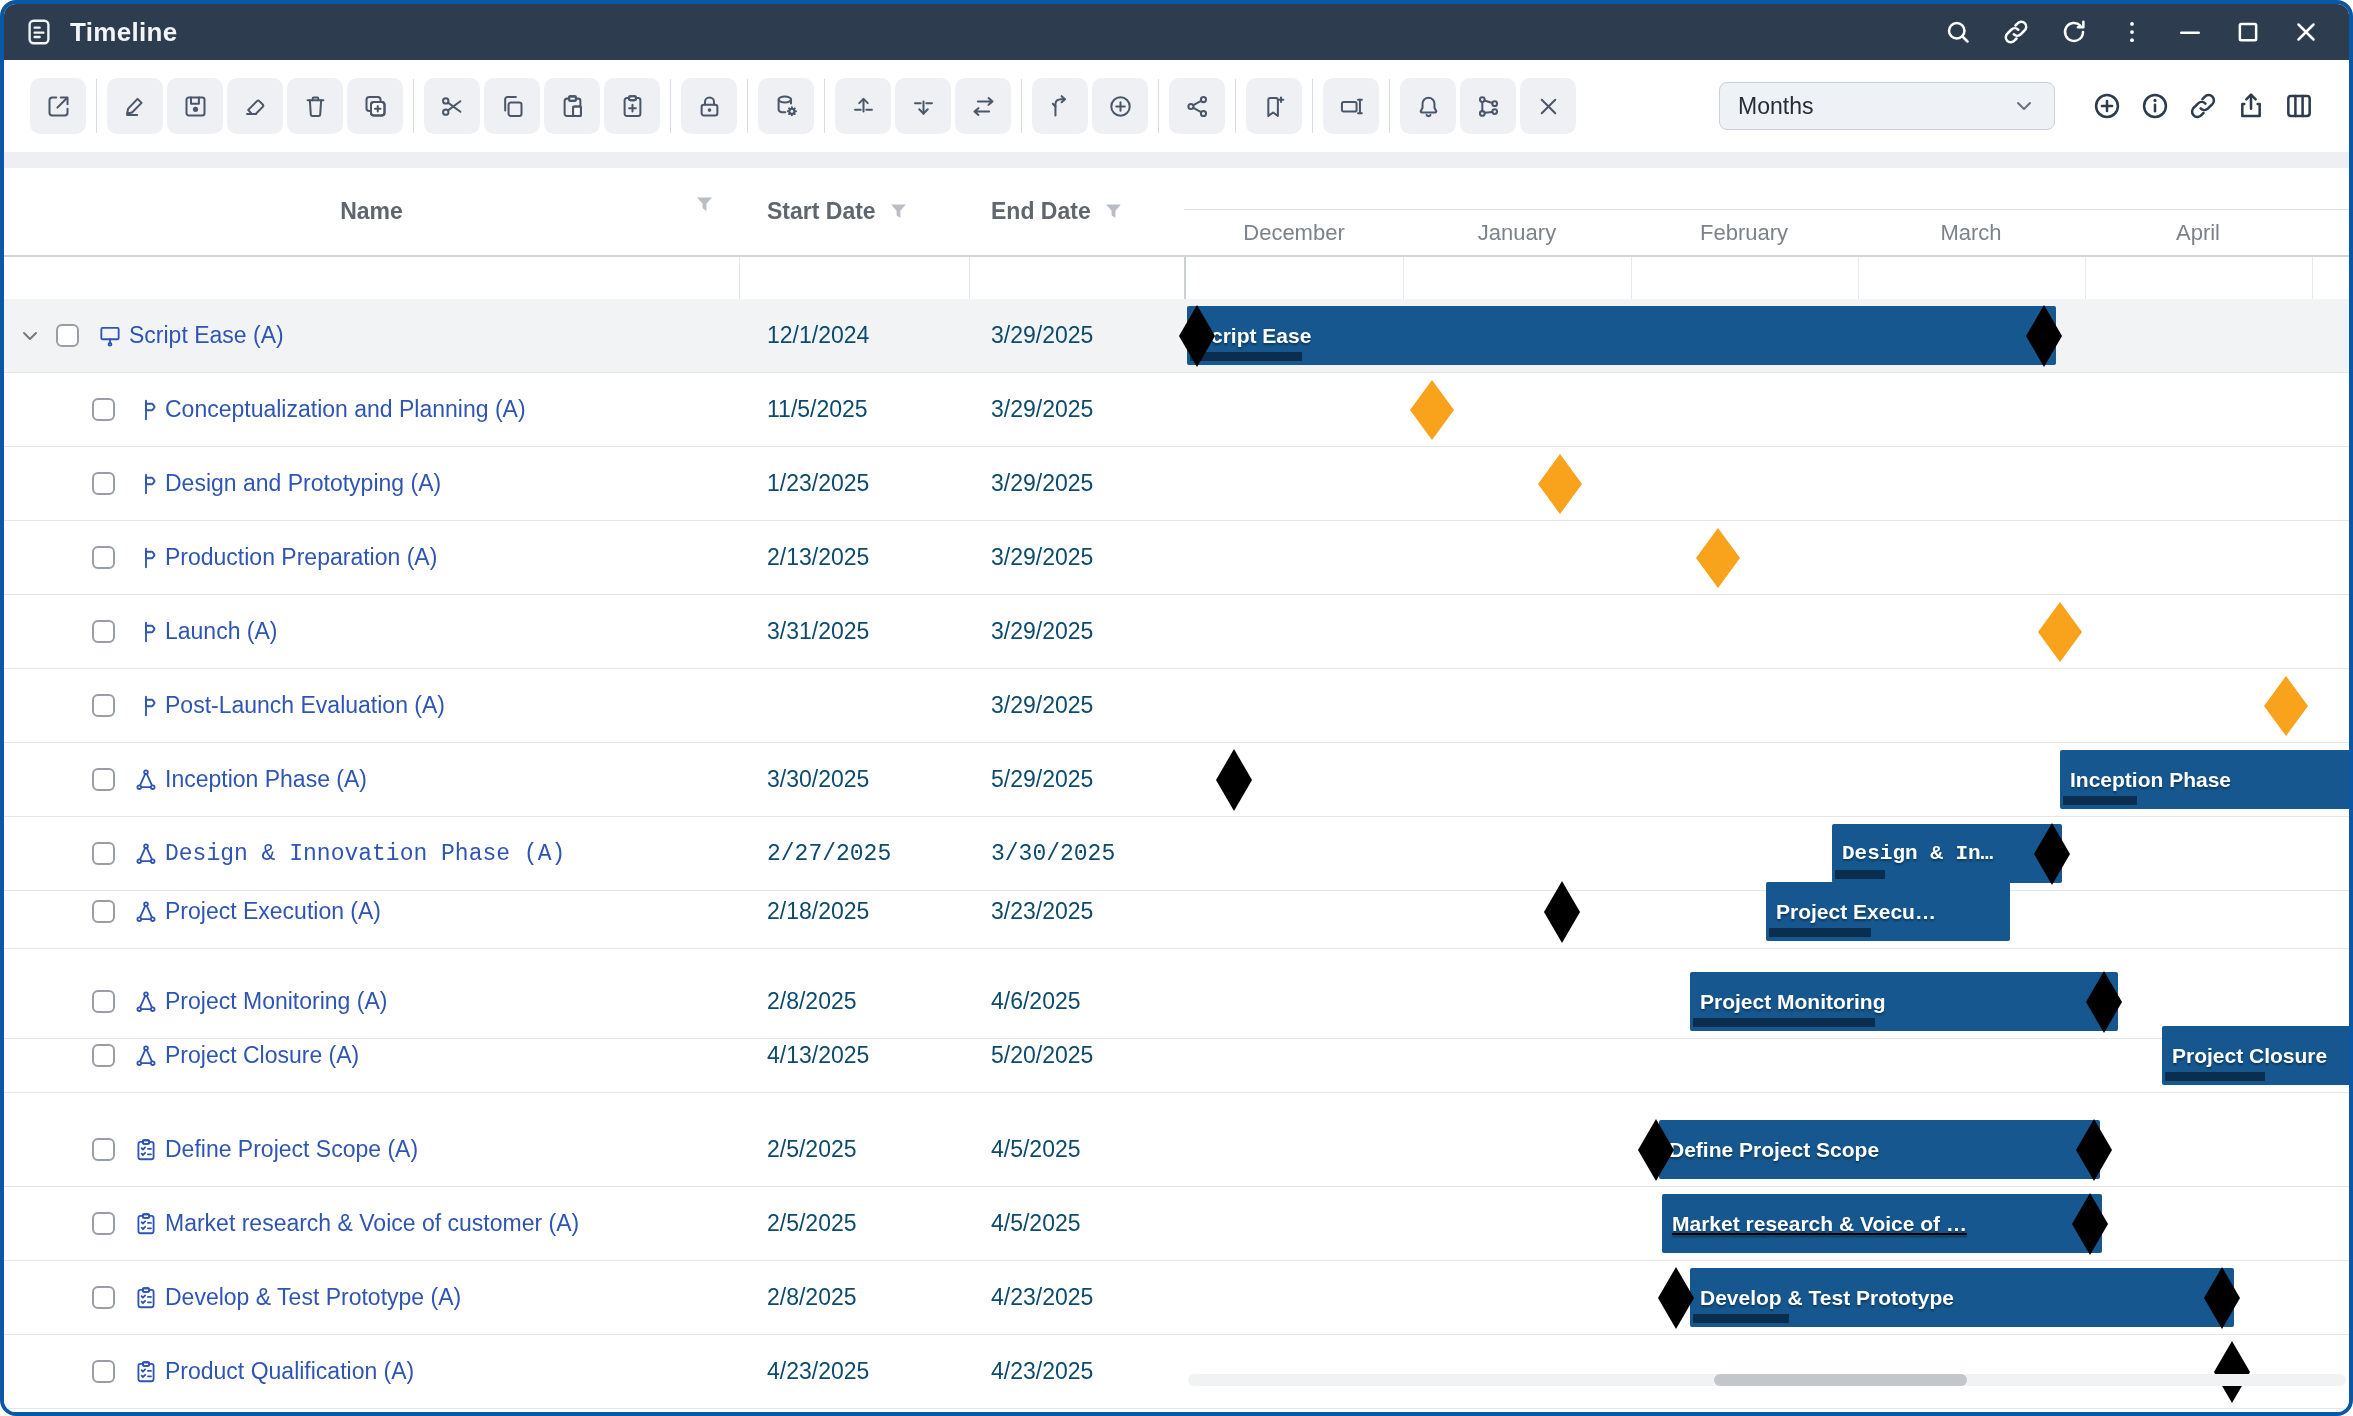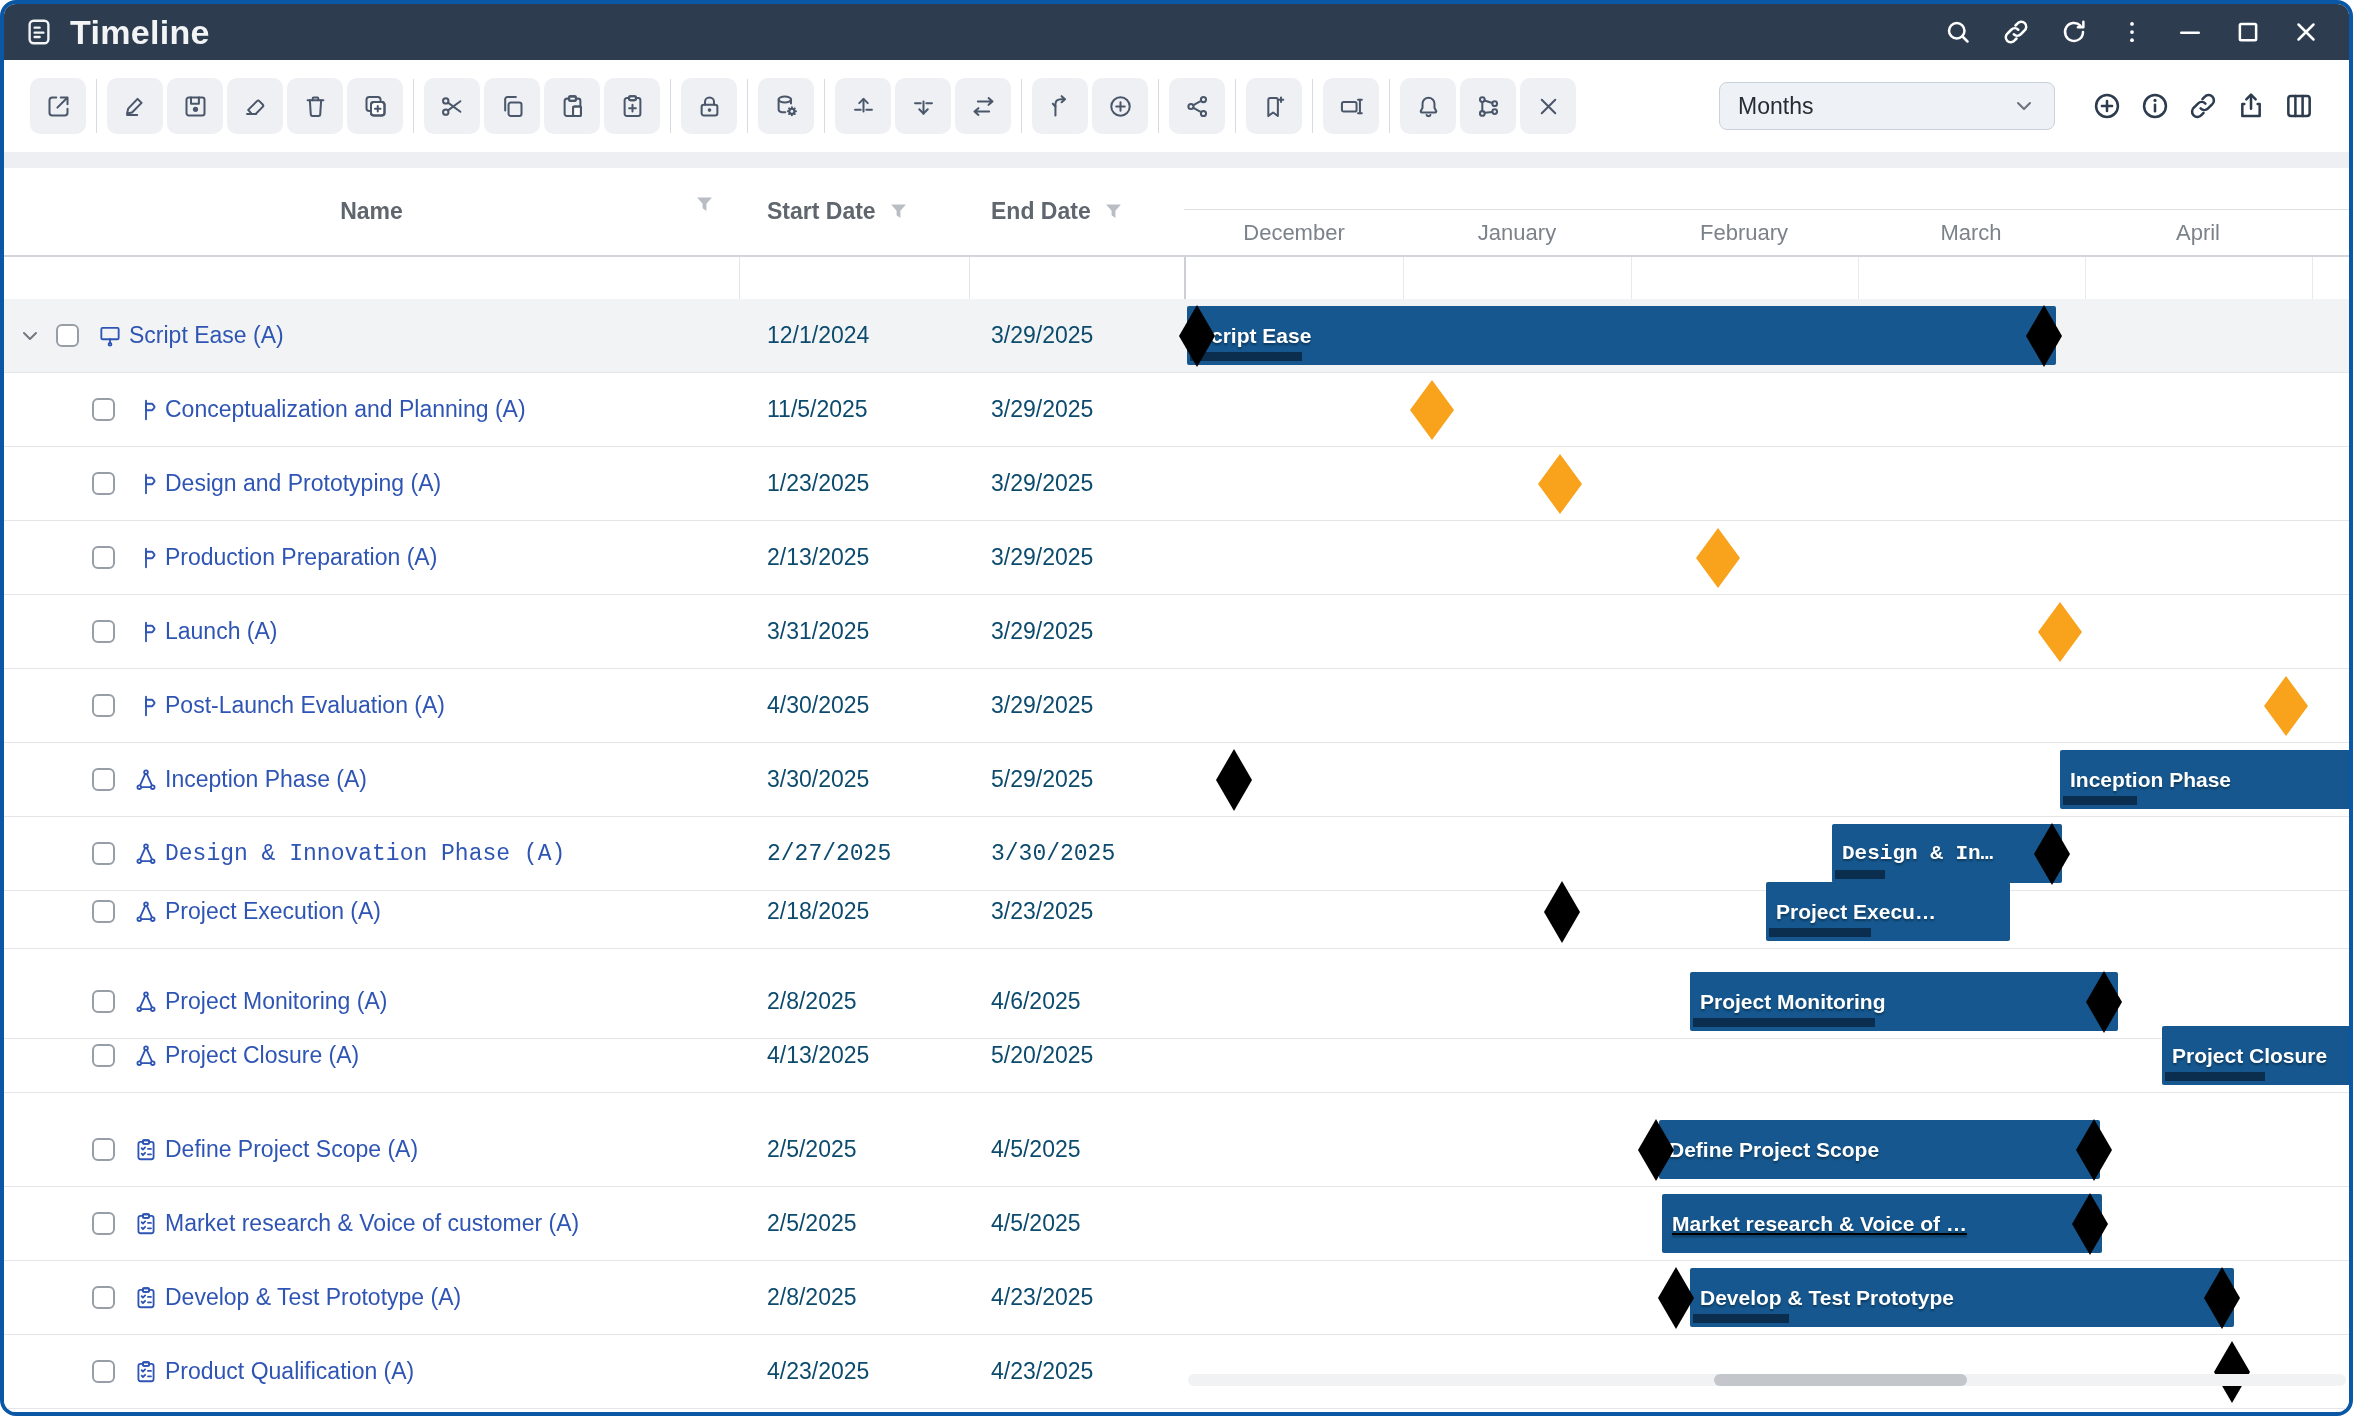--- a/index.html
+++ b/index.html
@@ -2,21 +2,21 @@
 <html style="--accent: #0a57a5; --tbbg: #2d3c4e; --bar: #15578e; --prog: #0b2e4e; --morange: #f9a21c; --mblack: #000000; --link: #2f55b4;"><head>
 <meta charset="utf-8">
 <style>
   html,body{margin:0;padding:0;}
   body{width:2353px;height:1416px;background:#fff;font-family:"Liberation Sans",sans-serif;overflow:hidden;position:relative;}
   .window{position:absolute;inset:0;border:4px solid var(--accent,#0a57a5);border-radius:16px;overflow:hidden;background:#fff;box-sizing:border-box;}
 
   
   .titlebar{position:absolute;left:0;top:0;right:0;height:56px;background:var(--tbbg,#2d3c4e);display:flex;align-items:center;padding:0 20px;box-sizing:border-box;z-index:30;}
   .tb-doc{color:#f2f4f6;display:flex;margin-right:16px;}
-  .tb-title{color:#f2f4f6;font-size:34px;font-weight:bold;letter-spacing:.3px;}
+  .tb-title{color:#f2f4f6;font-size:26px;font-weight:bold;letter-spacing:.3px;}
   .tb-spacer{flex:1;}
   .tb-ctrl{width:46px;height:46px;display:flex;align-items:center;justify-content:center;margin-left:12px;color:#fff;background:transparent;border:none;}
 
   
   .toolbar{position:absolute;top:56px;left:0;right:0;height:92px;background:#fff;display:flex;align-items:center;padding:0 26px;box-sizing:border-box;z-index:20;}
   .tgroup{display:flex;gap:4px;}
   .tsep{width:1px;height:54px;background:#d8dbdf;margin:0 10px;}
   .tbtn{width:56px;height:56px;border-radius:10px;background:#eef0f4;display:flex;align-items:center;justify-content:center;color:#4a5669;border:none;padding:0;}
   .tb-right{margin-left:auto;display:flex;align-items:center;}
   .zoomsel{width:336px;height:48px;background:#eef1f6;border:1px solid #c9d1da;border-radius:8px;display:flex;align-items:center;padding:0 18px;font-size:23px;color:#262c33;margin-right:28px;box-sizing:border-box;}
@@ -574,21 +574,20 @@
         <div class="c-name">
           <span class="cb"></span>
           <span class="rowicon">
             <svg viewBox="0 0 24 24" width="26" height="26" fill="none" stroke="currentColor" stroke-width="1.7" stroke-linecap="round" stroke-linejoin="round">
               <path d="M12 3.5v17"></path>
               <path d="M12 6.2h5.4a.9.9 0 0 1 .7.35l1.6 2.1a.9.9 0 0 1 0 1.1l-1.6 2.1a.9.9 0 0 1-.7.35H12z"></path>
             </svg>
           </span>
           <span class="nm">Post-Launch Evaluation (A)</span>
         </div>
-        <div class="c-start">4/30/2025</div>
         <div class="c-end">3/29/2025</div>
         <div class="dmn orange" style="left: 2260px;"></div>
       </div>
       <div class="grow" style="top: 444px;">
         <div class="c-name">
           <span class="cb"></span>
           <span class="rowicon">
             <svg viewBox="0 0 24 24" width="26" height="26" fill="none" stroke="currentColor" stroke-width="1.7" stroke-linecap="round" stroke-linejoin="round">
               <path d="M12 4.8 5.8 18.6h12.4z"></path>
               <circle cx="12" cy="4.8" r="1.7" fill="#fff"></circle>

